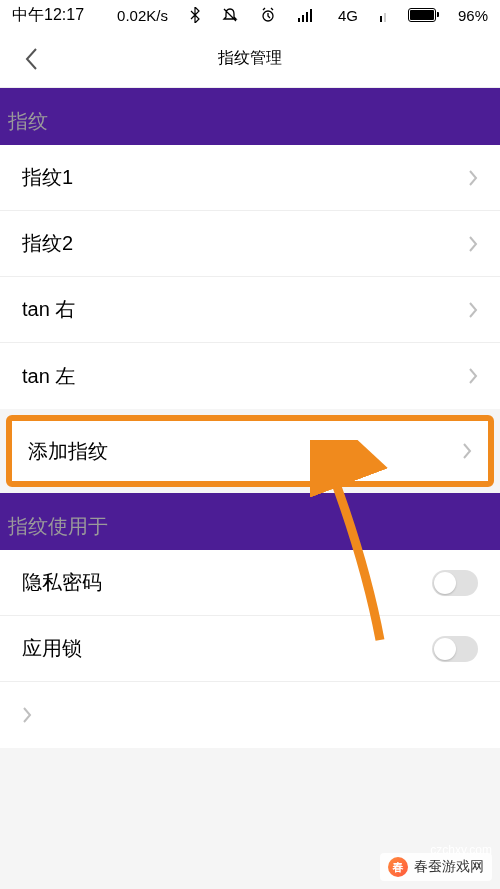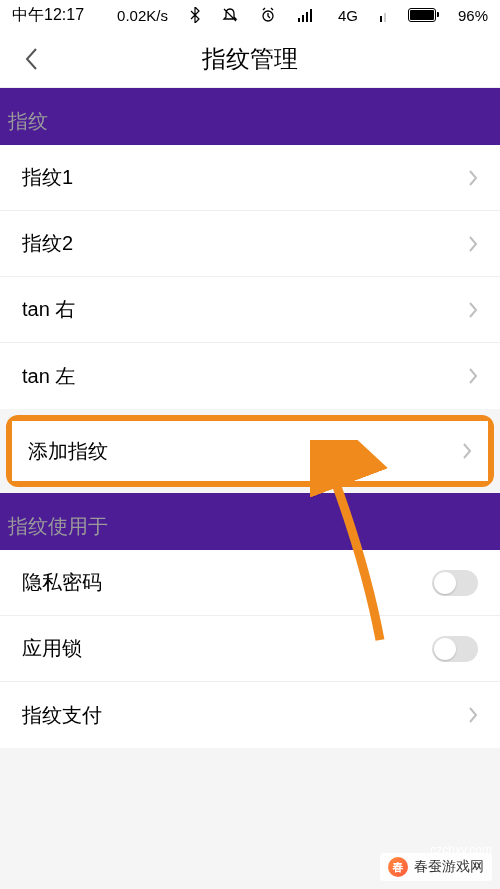--- a/index.html
+++ b/index.html
@@ -64,21 +64,21 @@
       width: 30px; height: 30px;
       display: flex;
       align-items: center;
       justify-content: center;
       cursor: pointer;
     }
     .back-btn svg { width: 14px; height: 24px; }
     .header-title {
       flex: 1;
       text-align: center;
-      font-size: 24px;
+      font-size: 16px;
       font-weight: 500;
       color: #000;
     }
     .section-label {
       padding: 20px 8px 10px;
       font-size: 20px;
       color: #9a9a9a;
       background: #4c1d95;
     }
     .list-item {
@@ -95,21 +95,21 @@
     }
     .list-item.nb { border-bottom: none; }
     .chev {
       width: 10px; height: 18px;
       flex-shrink: 0;
     }
     .chev polyline { stroke: #bfbfbf; stroke-width: 2; fill: none; }
     .highlight-box {
       position: relative;
       border: 6px solid #f08a1d;
-      border-radius: 12px;
+      border-radius: 6px;
       margin: 6px 6px;
       background: #fff;
     }
     .highlight-box .list-item { border-bottom: none; height: 60px; padding: 0 16px; }
     .toggle {
       width: 46px; height: 26px;
       background: #e0e0e0;
       border-radius: 13px;
       position: relative;
       flex-shrink: 0;
@@ -260,21 +260,20 @@
       <div class="knob"></div>
     </div>
 </div>
 <div class="list-item">
   <span>应用锁</span>
   <div class="toggle">
       <div class="knob"></div>
     </div>
 </div>
 <div class="list-item nb">
-  <span>指纹支付</span>
   <svg class="chev" viewBox="0 0 10 18">
       <polyline points="2,2 8,9 2,16"></polyline>
     </svg>
 </div>
 
 <div class="bottom-area"></div>
 
 <svg class="arrow" width="120" height="220" viewBox="0 0 120 220">
   <defs>
     <marker id="ah" markerWidth="12" markerHeight="12" refX="3" refY="6" orient="auto">

